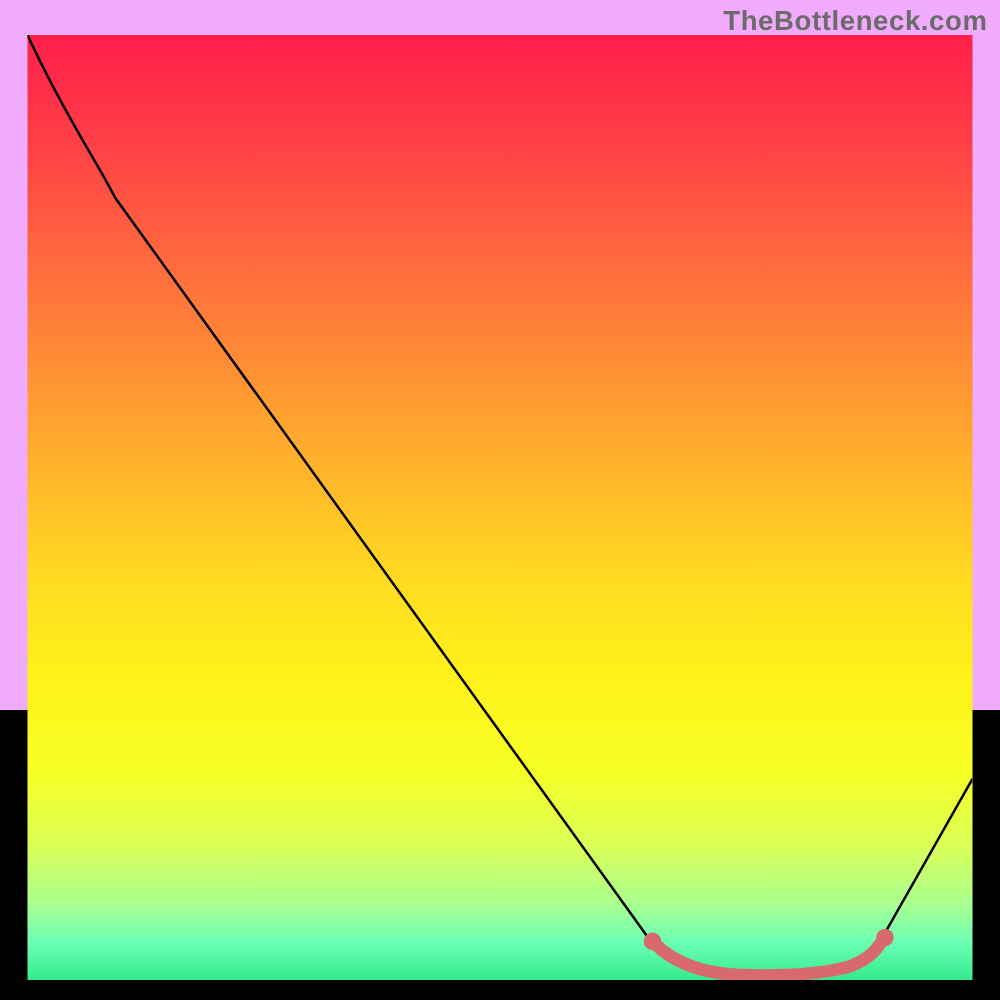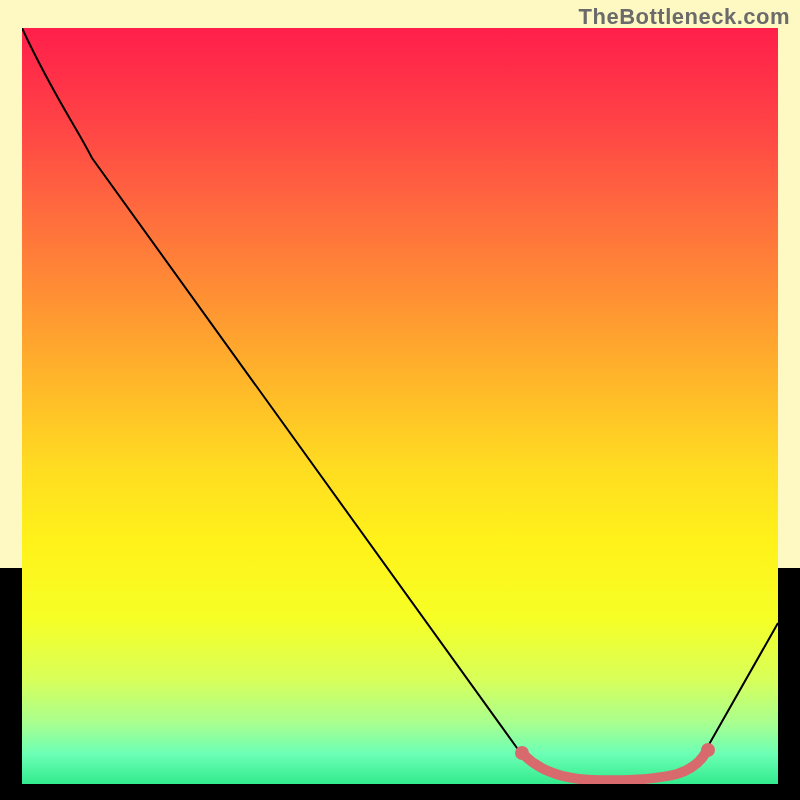--- a/index.html
+++ b/index.html
@@ -1,17 +1,17 @@
 <!DOCTYPE html>
 <html><head>
 <meta charset="utf-8">
 <style>
   * { margin: 0; padding: 0; box-sizing: border-box; }
   html, body { width: 800px; height: 800px; background: #000; overflow: hidden; }
-  .wrap { position: relative; width: 800px; height: 568px; background: #fef9c3; }
+  .wrap { position: relative; width: 800px; height: 568px; background: #f0abfc; }
   .watermark {
     position: absolute;
     top: 4px; right: 10px;
     font-family: Arial, Helvetica, sans-serif;
     font-size: 22px;
     font-weight: bold;
     color: #6b6b6b;
     letter-spacing: 0.5px;
   }
   .plot {

